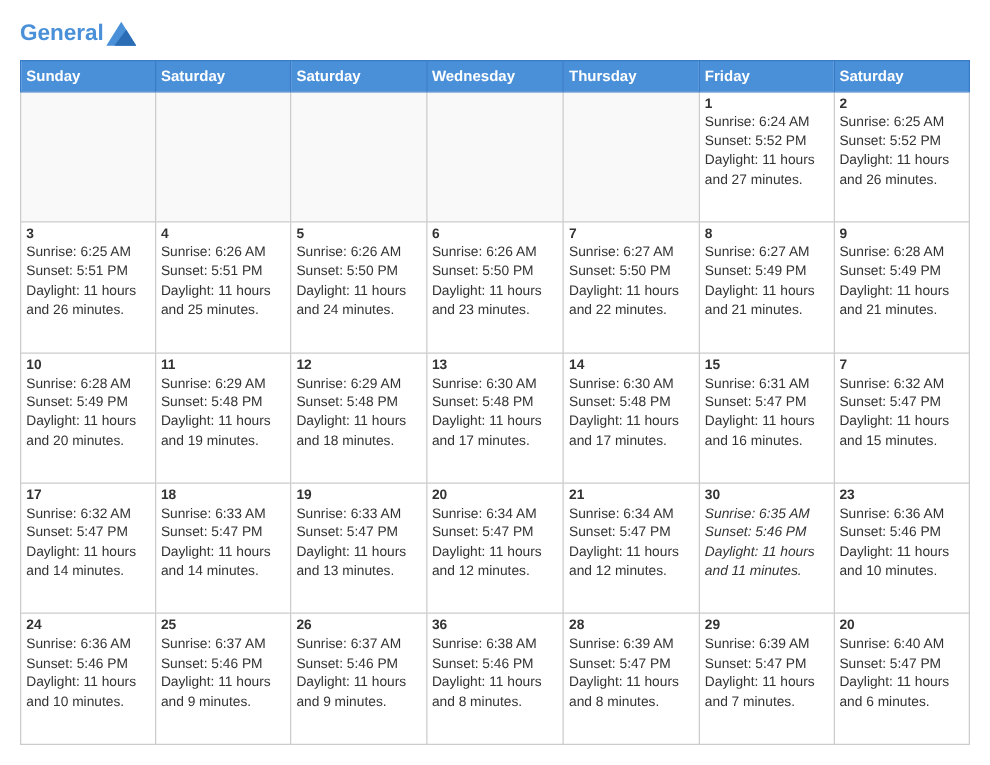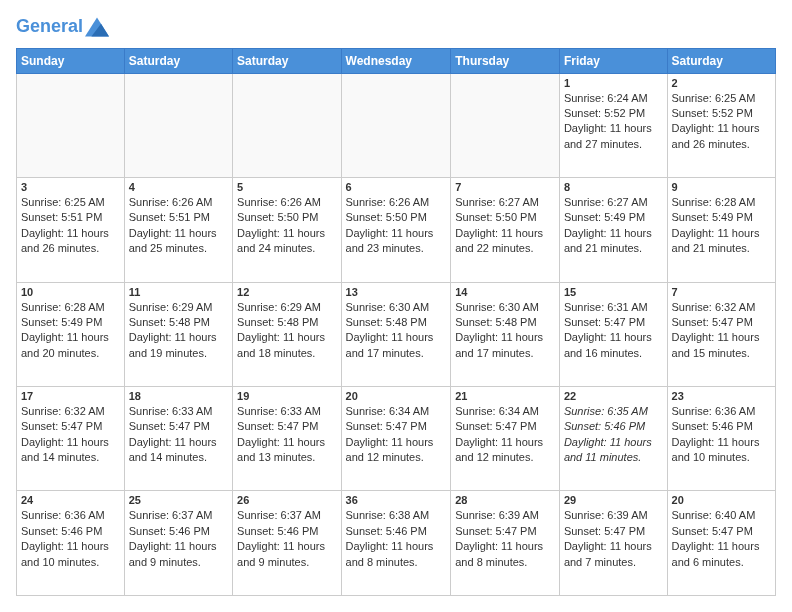--- a/index.html
+++ b/index.html
@@ -280,21 +280,21 @@
 and 12 minutes.</div>
           </td>
           <td>
             <div class="day-number">21</div>
             <div class="day-info" style="white-space: pre-line;">Sunrise: 6:34 AM
 Sunset: 5:47 PM
 Daylight: 11 hours
 and 12 minutes.</div>
           </td>
           <td>
-            <div class="day-number">22</div>
+            <div class="day-number">30</div>
             <div class="day-info" style="white-space: pre-line; font-style: italic;">Sunrise: 6:35 AM
 Sunset: 5:46 PM
 Daylight: 11 hours
 and 11 minutes.</div>
           </td>
           <td>
             <div class="day-number">23</div>
             <div class="day-info" style="white-space: pre-line;">Sunrise: 6:36 AM
 Sunset: 5:46 PM
 Daylight: 11 hours

